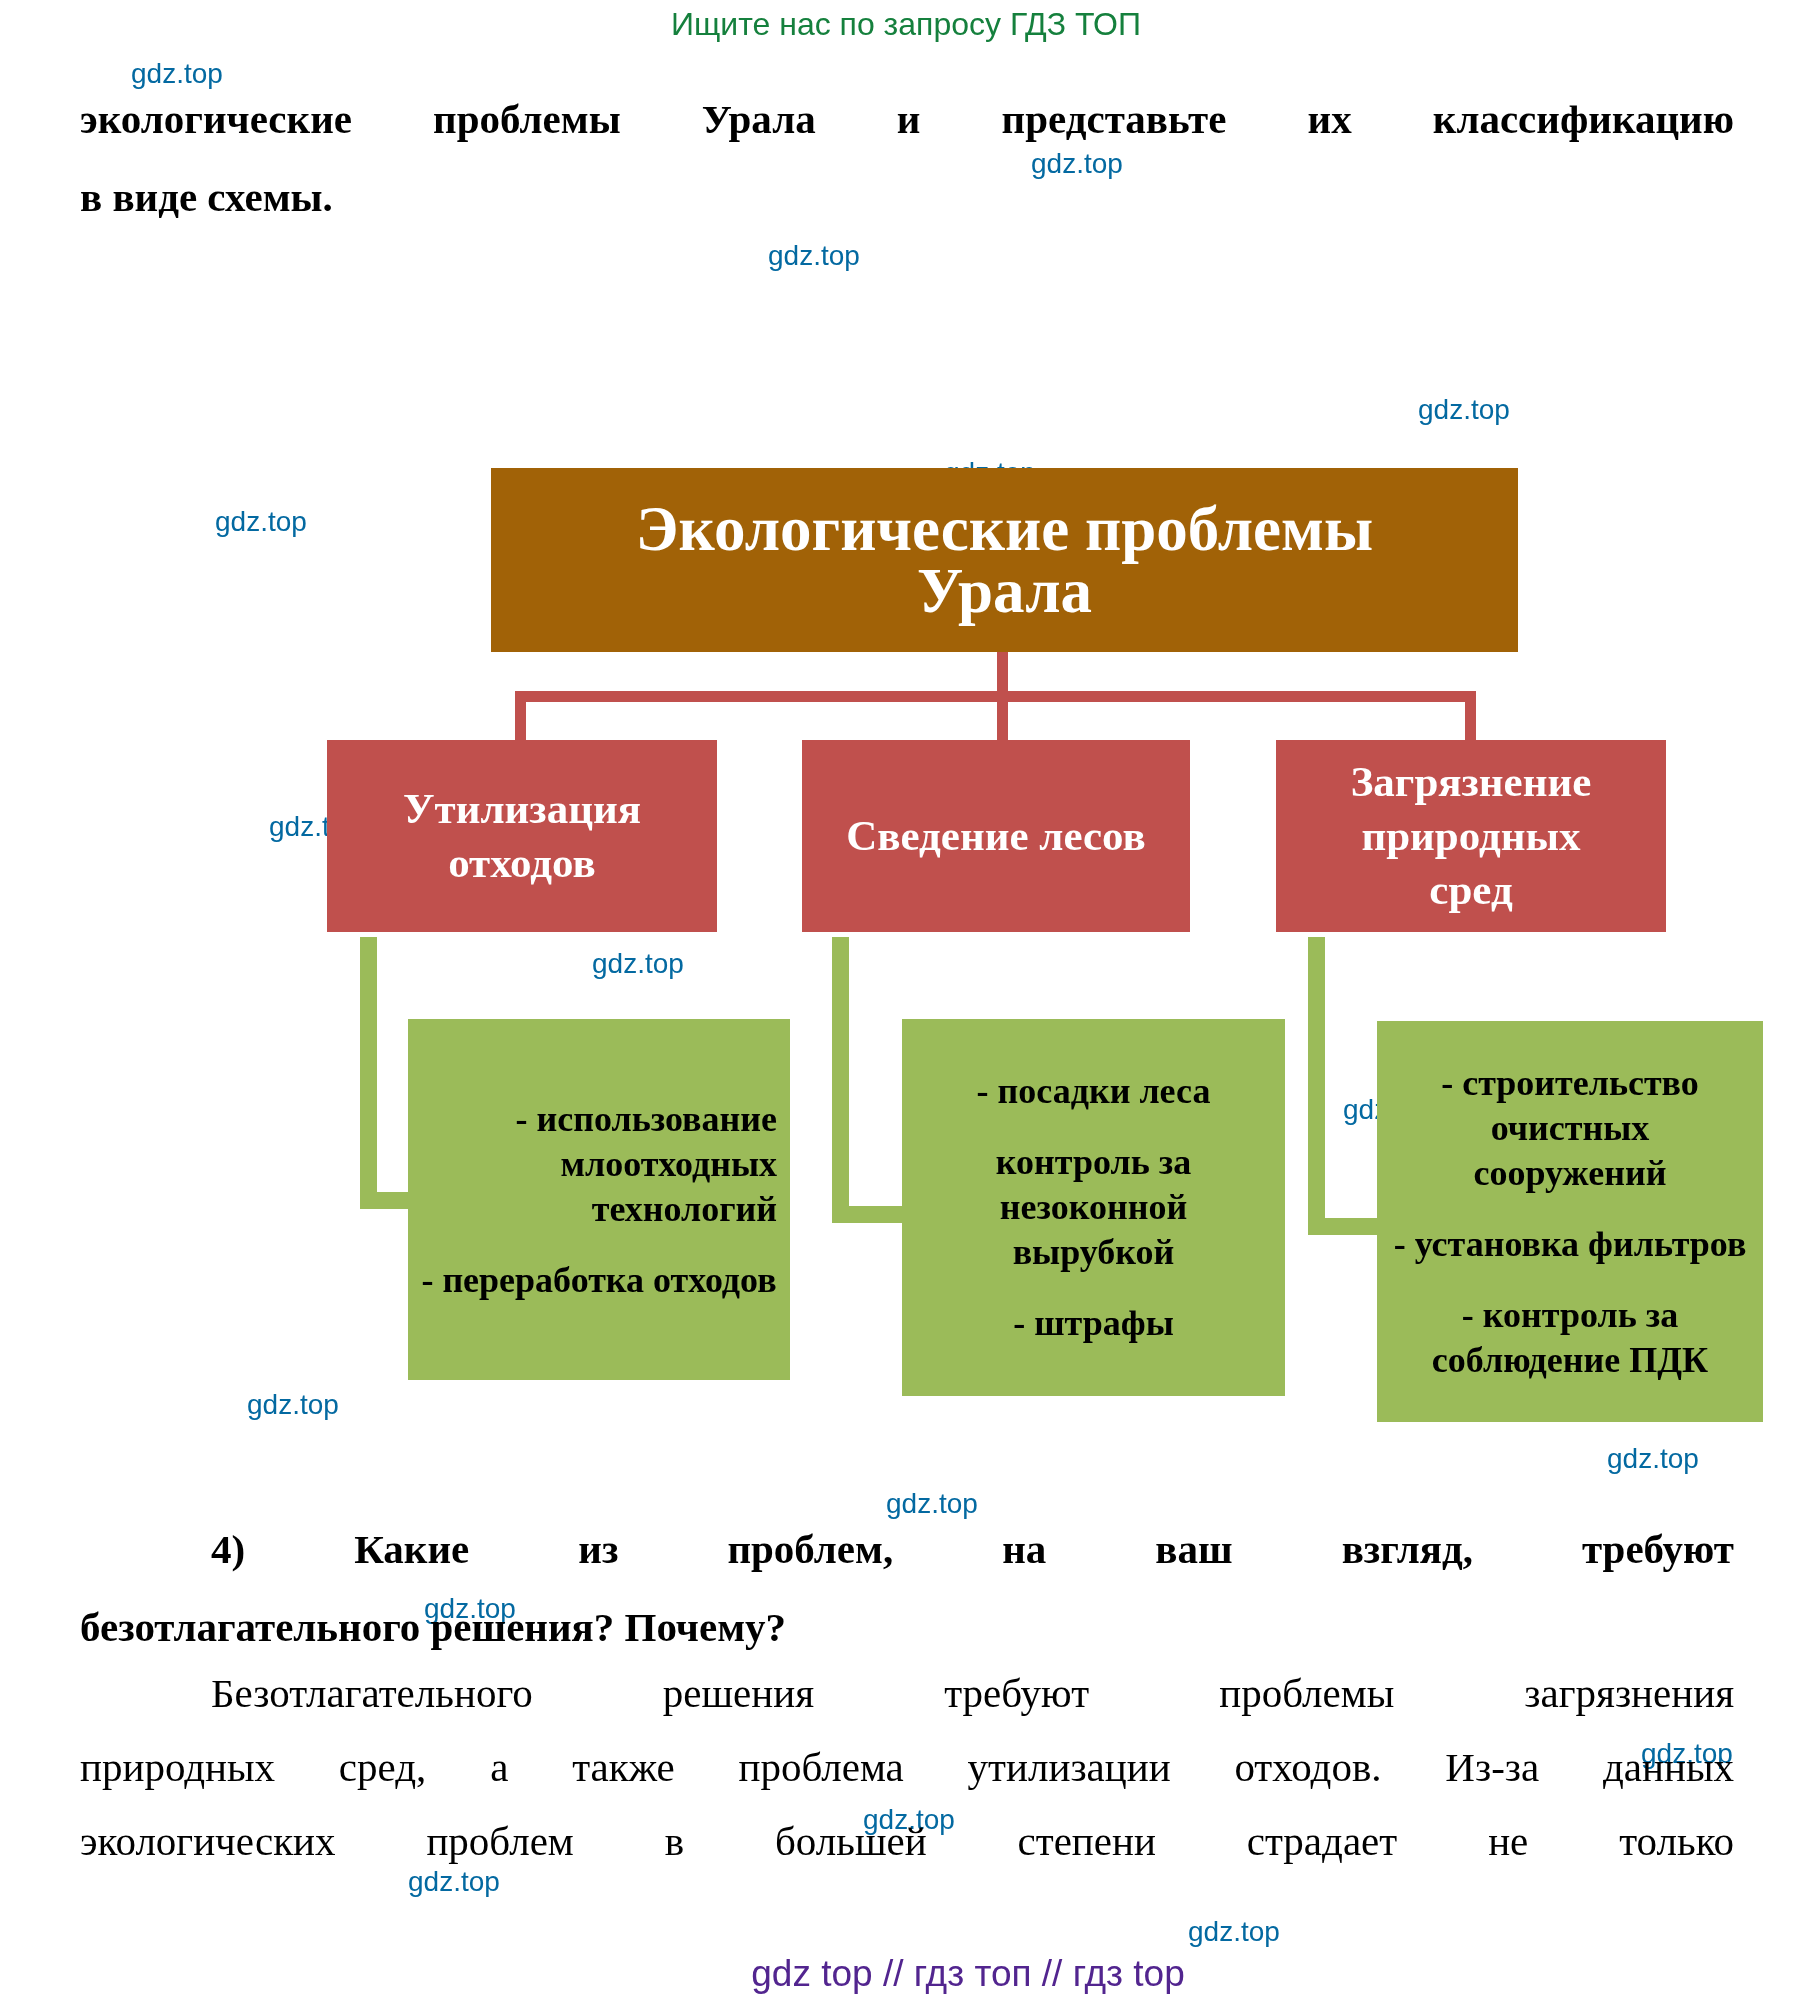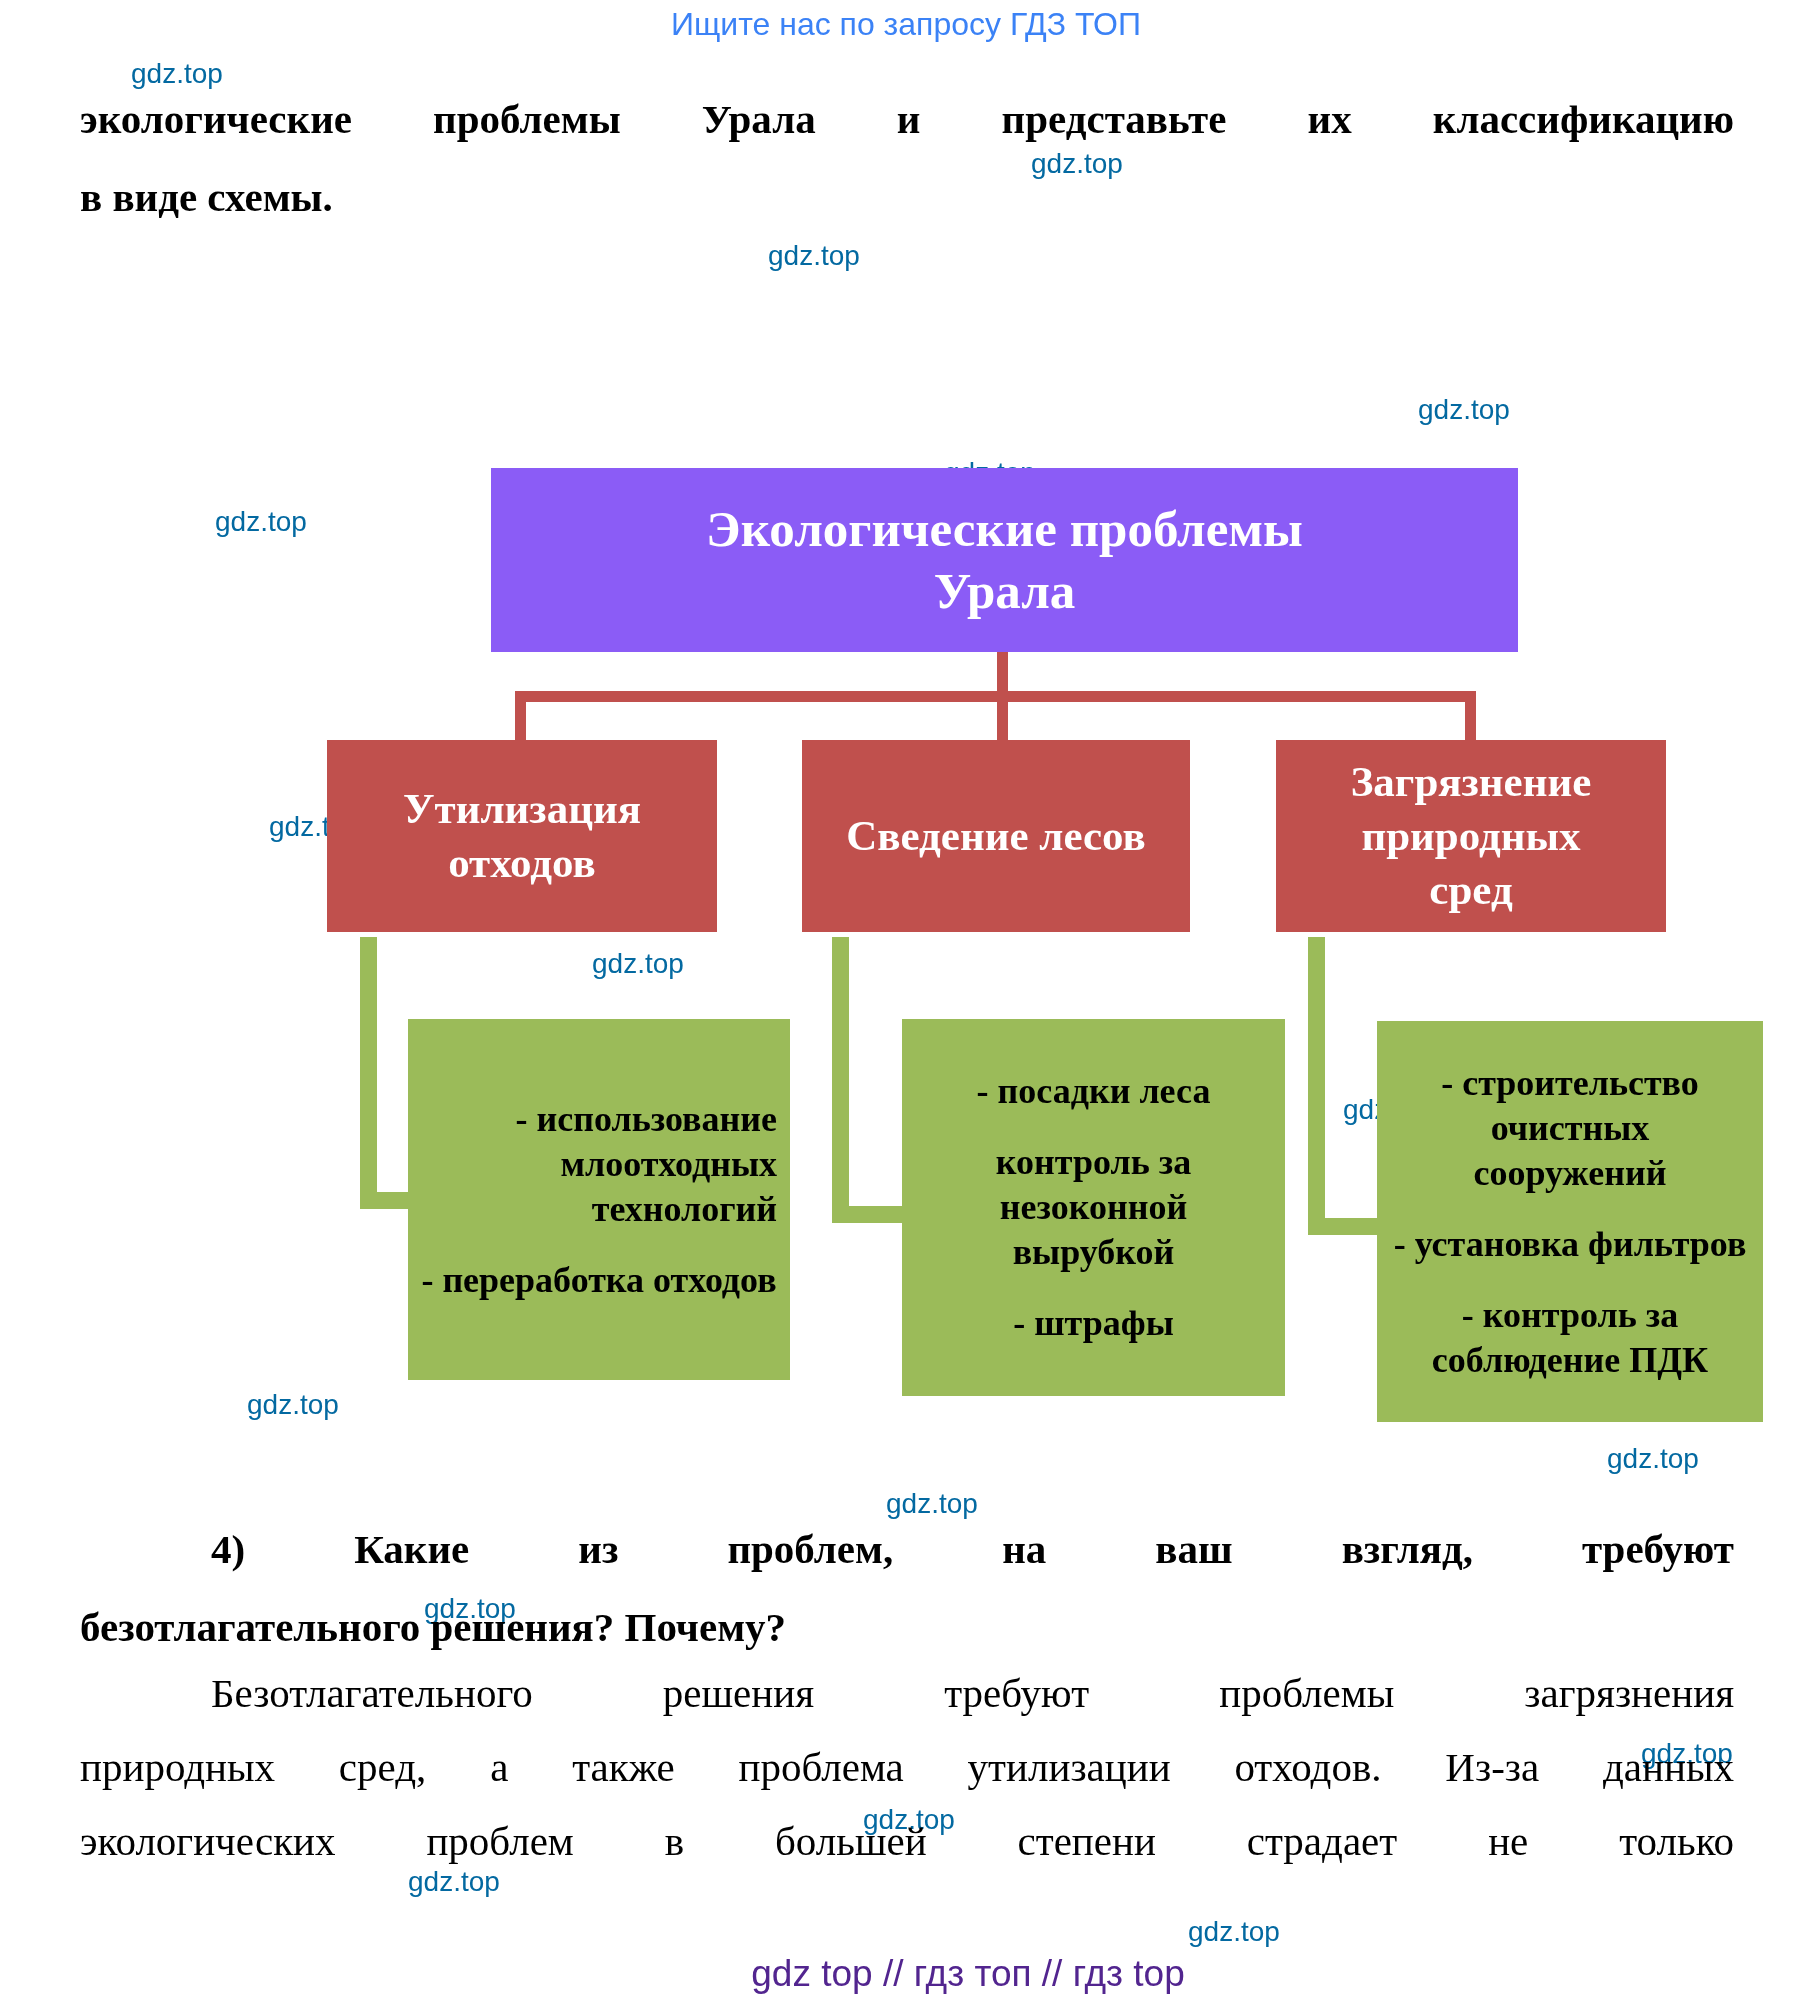--- a/index.html
+++ b/index.html
@@ -9,21 +9,21 @@
     background:#ffffff;
     overflow:hidden;
     font-family:"Liberation Serif","DejaVu Serif",serif;
     color:#000000;
   }
   
   .promo{
     position:absolute;left:0;top:3.7px;width:1812px;
     text-align:center;
     font-family:"Liberation Sans","DejaVu Sans",sans-serif;
-    font-size:32px;line-height:41px;color:#3b82f6;
+    font-size:32px;line-height:41px;color:#15803d;
   }
   
   .wm{
     position:absolute;
     font-family:"Liberation Sans","DejaVu Sans",sans-serif;
     font-size:28px;line-height:32px;color:#0369a1;
     white-space:nowrap;
   }
   
   .para{position:absolute;left:80px;width:1654px;}
@@ -35,22 +35,22 @@
   .tline.indent{text-indent:131px;}
   .q2{top:80px;}
   .q3{top:300px;}
   .q4{top:1510px;}
   .answer{top:1656px;}
   .answer .tline{font-weight:normal;line-height:74px;}
   
   .node{position:absolute;display:flex;align-items:center;justify-content:center;text-align:center;}
   .bluebox{
     left:491px;top:468px;width:1027px;height:184px;
-    background:#8b5cf6;color:#ffffff;
-    font-size:51px;font-weight:bold;line-height:62px;
+    background:#a16207;color:#ffffff;
+    font-size:63px;font-weight:bold;line-height:62px;
     white-space:pre-line;
   }
   .redbox{
     top:740px;height:192px;
     background:#c0504d;color:#ffffff;
     font-size:43px;font-weight:bold;line-height:54px;
     white-space:pre-line;
   }
   .rb1{left:327px;width:390px;}
   .rb2{left:802px;width:388px;}

